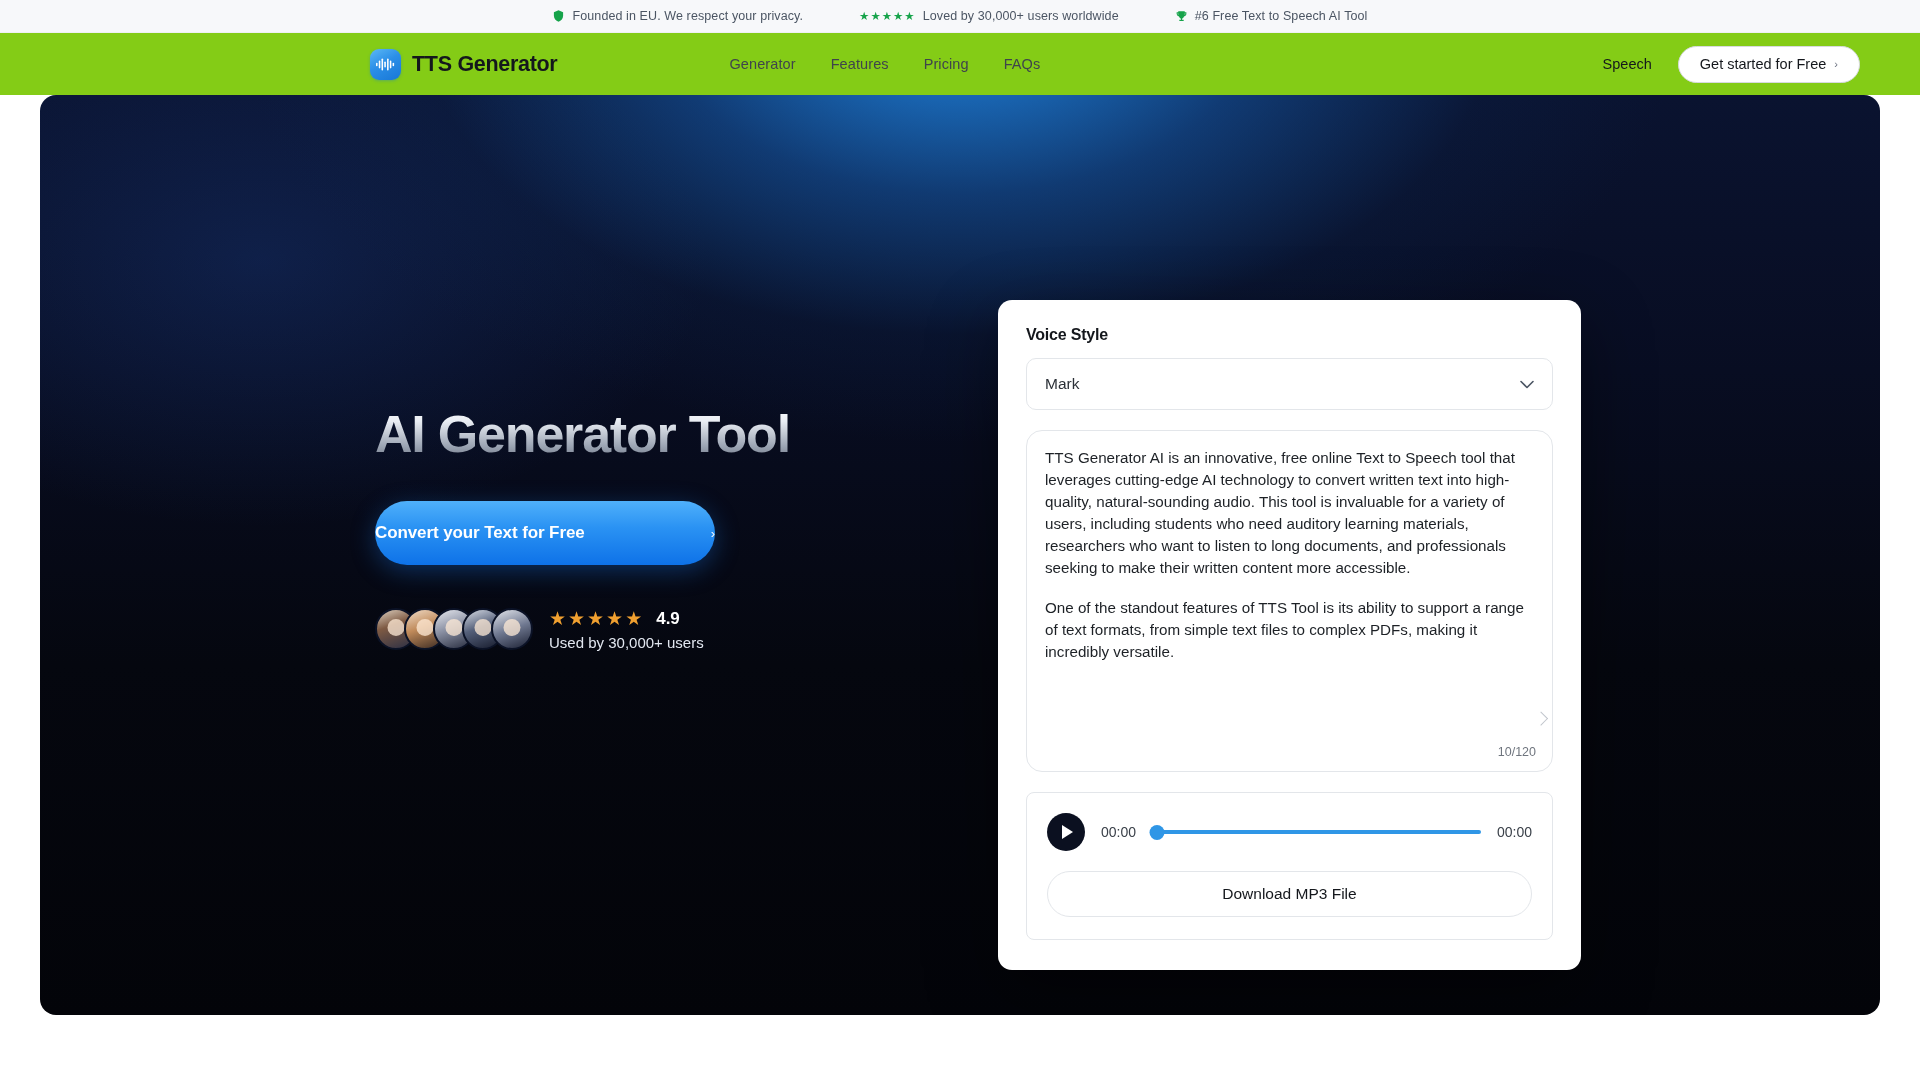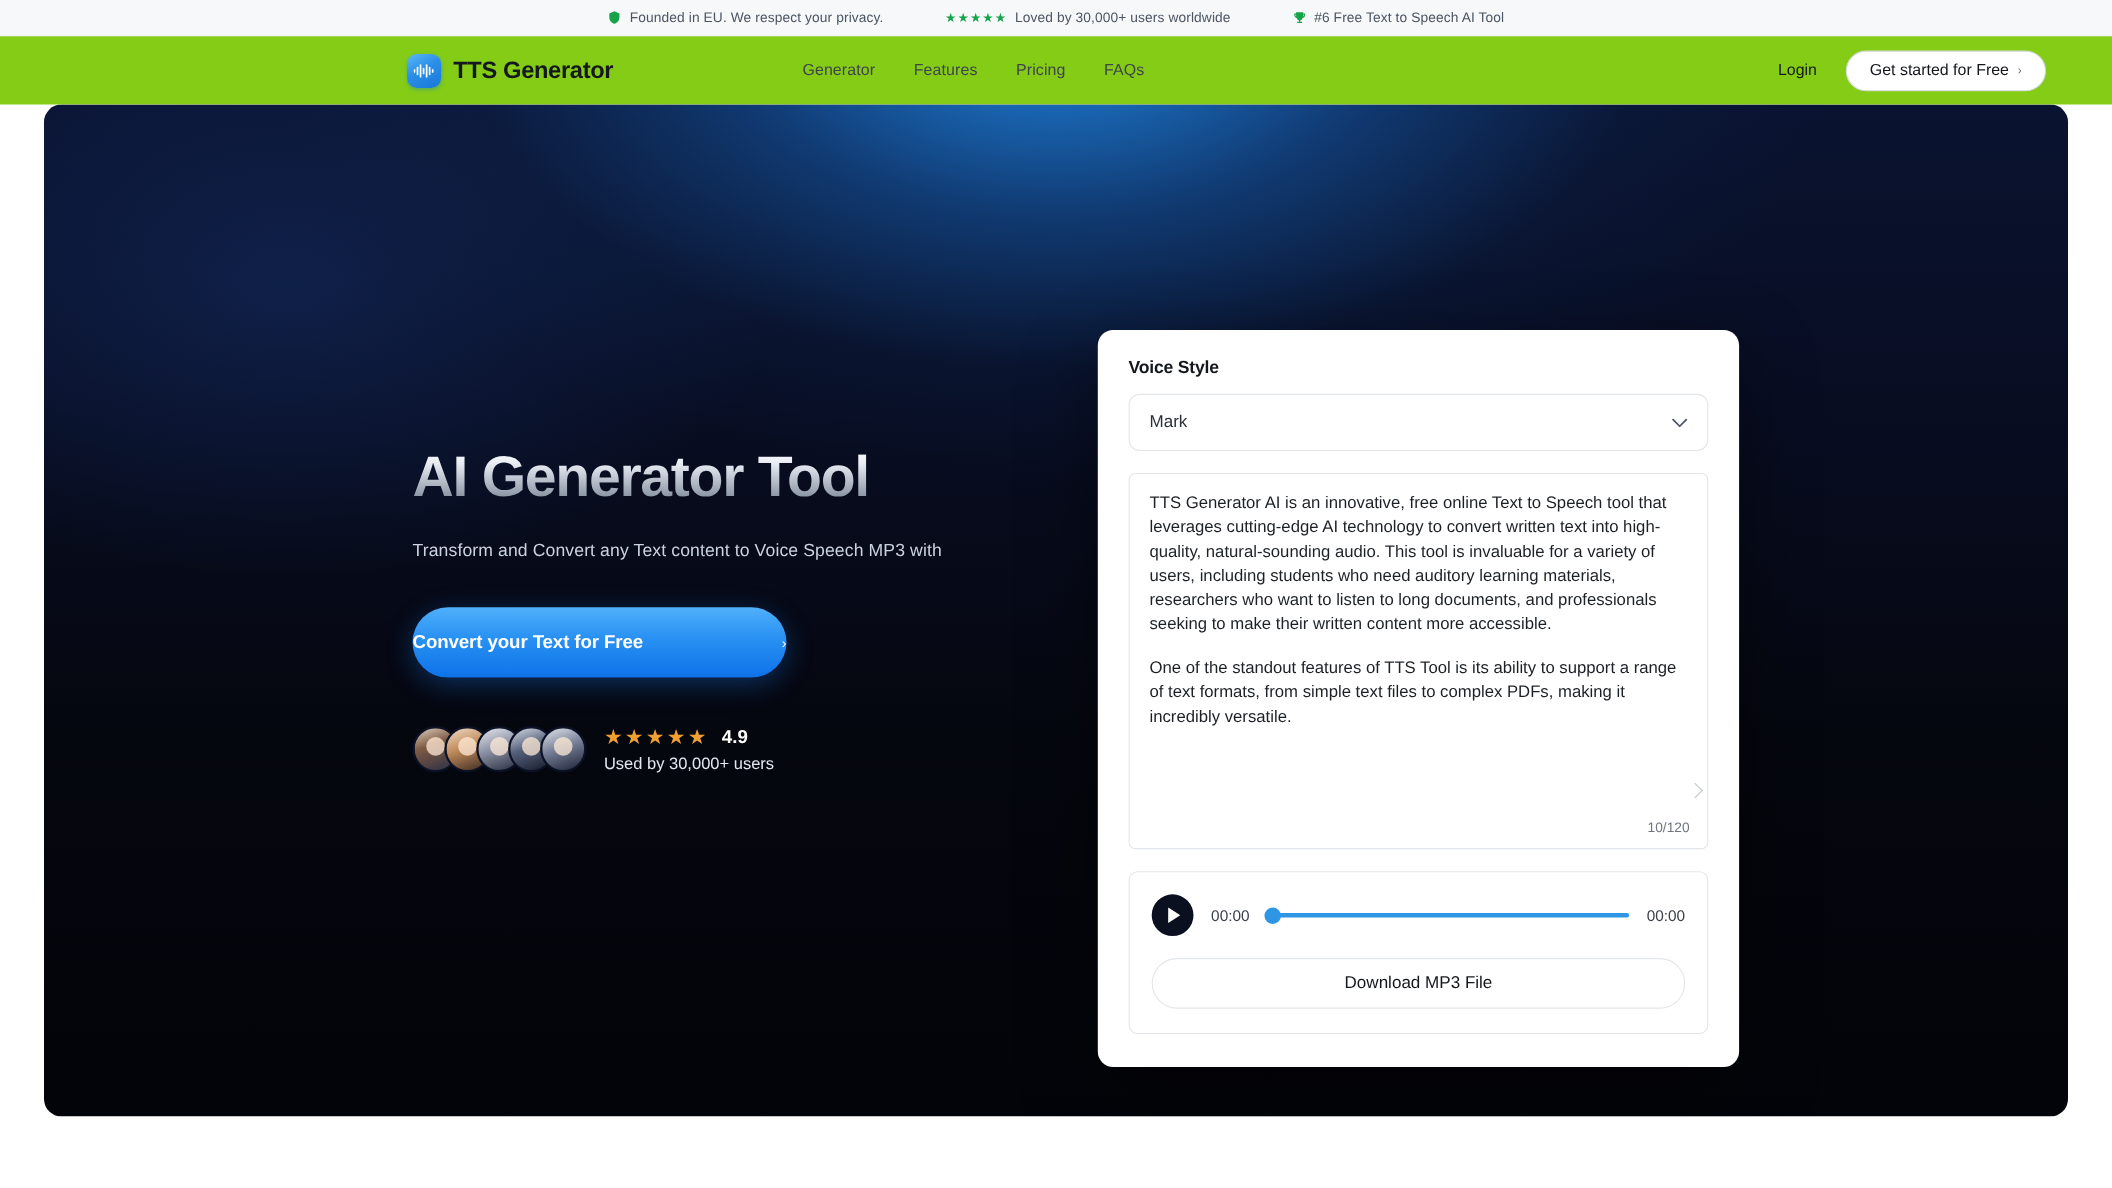--- a/index.html
+++ b/index.html
@@ -140,21 +140,21 @@
     border:1.3px solid #e3e6ea; border-radius:10px;
     display:flex; align-items:center; padding: 0 18px;
     font-size:15.5px; color:#2b3037; cursor:pointer;
     background:#fff;
   }
   .select .chev-d { margin-left:auto; color:#4b5563; font-size:13px; }
 
   .textarea-wrap {
     margin-top: 20px;
     height: 342px; width: 100%;
-    border: 1.3px solid #e3e6ea; border-radius: 6px;
+    border: 1.3px solid #e3e6ea; border-radius: 16px;
     padding: 16px 18px 14px 18px;
     position: relative; background:#fff;
     display:flex; flex-direction:column;
   }
   .ta-text { font-size: 15.2px; line-height: 1.45; color:#1d2126; }
   .ta-text p + p { margin-top: 18px; }
   .resize-handle {
     position:absolute; right:6px; bottom:46px;
     width:10px; height:10px;
     border-right:1.5px solid #b6bbc3; border-bottom:1.5px solid #b6bbc3;
@@ -248,38 +248,37 @@
     </div>
 
     <div class="nav">
       <a href="#">Generator</a>
       <a href="#">Features</a>
       <a href="#">Pricing</a>
       <a href="#">FAQs</a>
     </div>
 
     <div class="header-right">
-      <a class="login-link" href="#">Login</a>
+      <a class="login-link" href="#">Speech</a>
       <button class="cta-outline">
         <span>Get started for Free</span>
         <span class="chev-r">›</span>
       </button>
     </div>
   </div>
 
   <div class="hero">
     <div class="hero-inner">
 
       <div class="hero-left">
         <h1 class="h1">
           <span class="h1-l2">AI Generator Tool</span>
         </h1>
 
         <div class="sub">
-          <div>Transform and Convert any Text content to Voice Speech MP3 with</div>
         </div>
 
         <button class="btn-convert">
           <span>Convert your Text for Free</span>
           <span class="chev">›</span>
         </button>
 
         <div class="social">
           <div class="avatars">
             <div class="avatar av1"></div>

